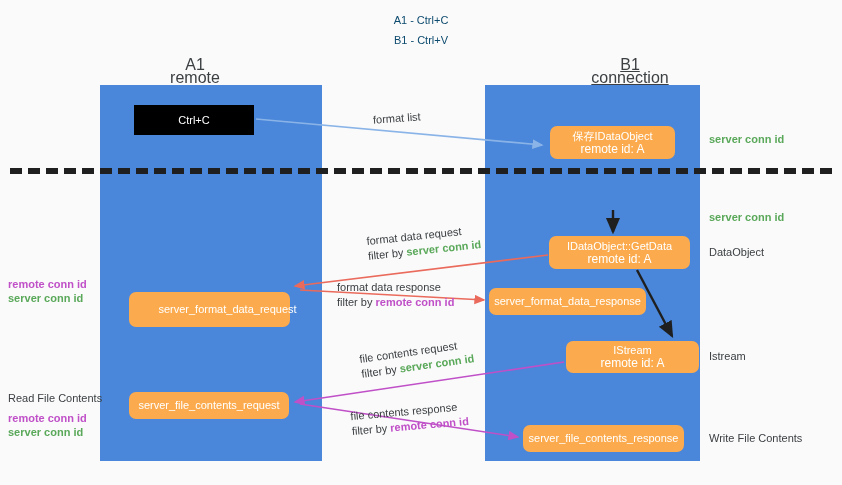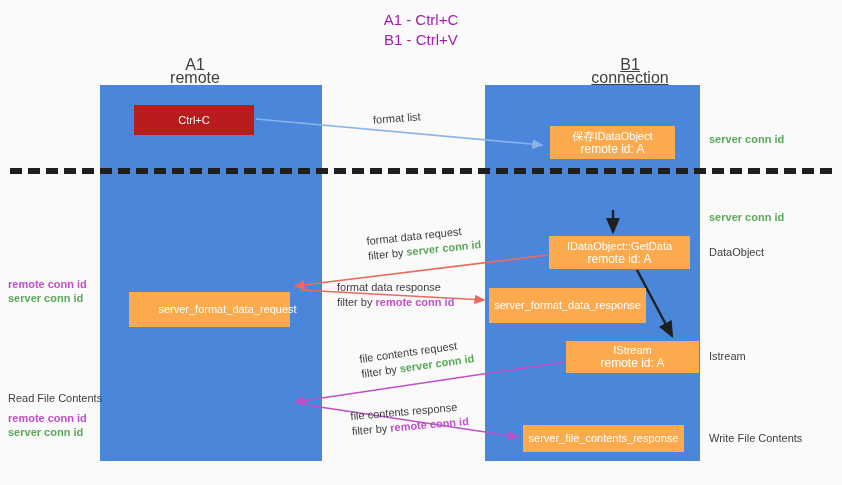--- a/index.html
+++ b/index.html
@@ -20,22 +20,22 @@
     width: 842px;
     height: 485px;
   }
   .abs { position: absolute; }
 
   
   .title {
     left: 0; top: 10px;
     width: 842px;
     text-align: center;
-    font-size: 15px;
-    color: #a21caf;
+    font-size: 11px;
+    color: #0c4a6e;
     line-height: 20px;
   }
 
   
   .lane-head {
     text-align: center;
     font-size: 16px;
     color: #3c4043;
     line-height: 13px;
   }
@@ -66,30 +66,30 @@
     display: flex;
     flex-direction: column;
     align-items: center;
     justify-content: center;
     color: #ffffff;
     font-size: 11px;
     line-height: 13px;
     text-align: center;
     padding: 2px 4px;
   }
-  .box.green  { background: #b91c1c; }
-  .box.orange { background: #fbab4e; }
+  .box.green  { background: #000000; }
+  .box.orange { background: #fbab4e; border-radius: 7px; }
   .box .l2 { font-size: 12px; }
 
   #box-ctrl-c   { left: 134px; top: 105px; width: 120px; height: 30px; }
   #box-save-ido { left: 550px; top: 126px; width: 125px; height: 33px; }
   #box-ctrl-v   { left: 554px; top: 180px; width: 118px; height: 29px; }
   #box-getdata  { left: 549px; top: 236px; width: 141px; height: 33px; }
   #box-sfdreq   { left: 129px; top: 292px; width: 161px; height: 35px; padding-left: 40px; }
-  #box-sfdresp  { left: 489px; top: 288px; width: 157px; height: 35px; }
+  #box-sfdresp  { left: 489px; top: 288px; width: 157px; height: 27px; }
   #box-istream  { left: 566px; top: 341px; width: 133px; height: 32px; }
   #box-sfcreq   { left: 129px; top: 392px; width: 160px; height: 27px; }
   #box-sfcresp  { left: 523px; top: 425px; width: 161px; height: 27px; }
 
   
   #arrows {
     left: 0; top: 0;
     width: 842px; height: 485px;
     pointer-events: none;
   }
@@ -208,20 +208,23 @@
 
   <div class="abs box orange" id="box-sfdresp">
     <div>server_format_data_response</div>
   </div>
 
   <div class="abs box orange" id="box-istream">
     <div>IStream</div>
     <div class="l2">remote id: A</div>
   </div>
 
+  <div class="abs box orange" id="box-sfcreq">
+    <div>server_file_contents_request</div>
+  </div>
 
   <div class="abs box orange" id="box-sfcresp">
     <div>server_file_contents_response</div>
   </div>
 
   <div class="abs arrow-label" id="lbl-format-list">
     <div>format list</div>
   </div>
 
   <div class="abs arrow-label" id="lbl-fd-req">

